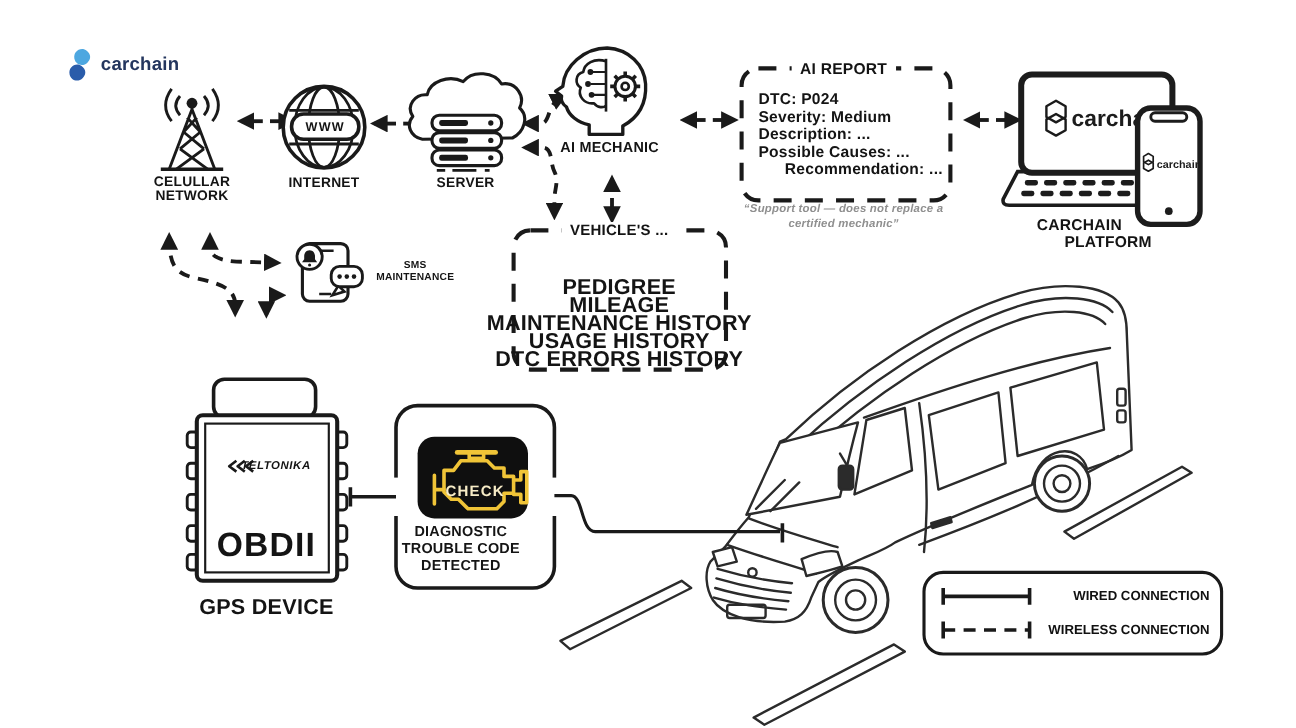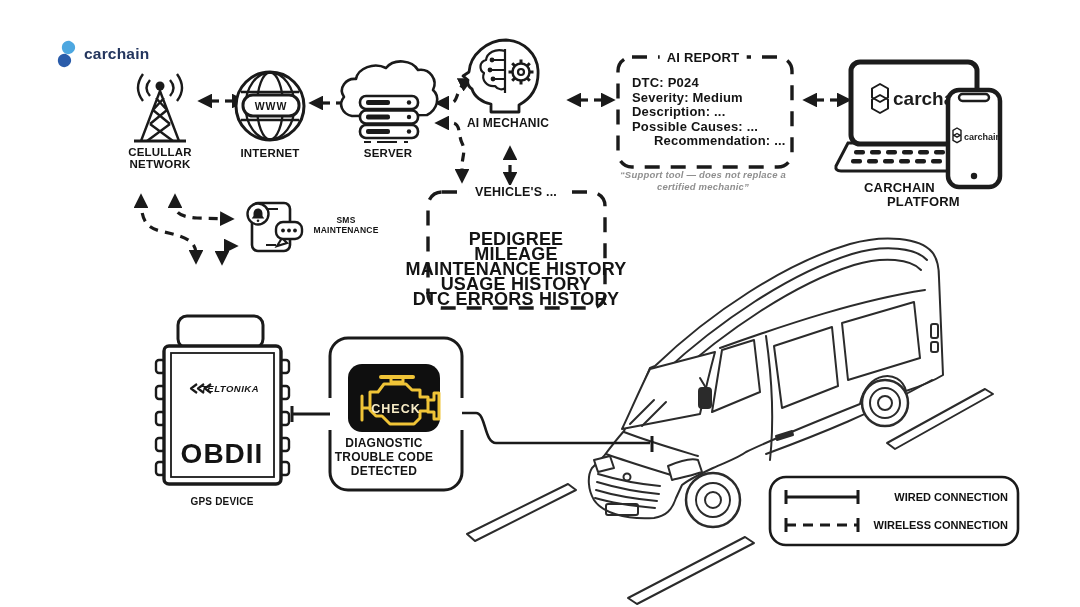--- a/index.html
+++ b/index.html
@@ -289,21 +289,21 @@
   <div class="cl" style="left:516px;top:220px;font-size:18px;line-height:15px;margin-top:12px;">
     <span style="display:block;">PEDIGREE</span>
     <span style="display:block;">MILEAGE</span>
     <span style="display:block;">MAINTENANCE HISTORY</span>
     <span style="display:block;">USAGE HISTORY</span>
     <span style="display:block;">DTC ERRORS HISTORY</span>
   </div>
 
   <div class="cl" style="left:230px;top:383px;font-size:9.5px;font-style:italic;letter-spacing:.5px;">TELTONIKA</div>
   <div class="cl" style="left:222px;top:426px;font-size:28px;letter-spacing:1px;margin-top:12px;">OBDII</div>
-  <div class="cl" style="left:222px;top:496px;font-size:10px;">GPS DEVICE</div>
+  <div class="cl" style="left:222px;top:496px;font-size:18px;">GPS DEVICE</div>
 
   <div class="cl" style="left:396px;top:402px;font-size:12.5px;color:#f7ecc7;letter-spacing:1px;">CHECK</div>
   <div class="cl" style="left:384px;top:436px;font-size:12px;line-height:14px;">
     <span style="display:block;">DIAGNOSTIC</span>
     <span style="display:block;">TROUBLE CODE</span>
     <span style="display:block;">DETECTED</span>
   </div>
 
   <div class="abs" style="left:868px;top:491px;width:140px;text-align:right;font-weight:700;font-size:11px;">WIRED CONNECTION</div>
   <div class="abs" style="left:868px;top:519px;width:140px;text-align:right;font-weight:700;font-size:11px;">WIRELESS CONNECTION</div>

